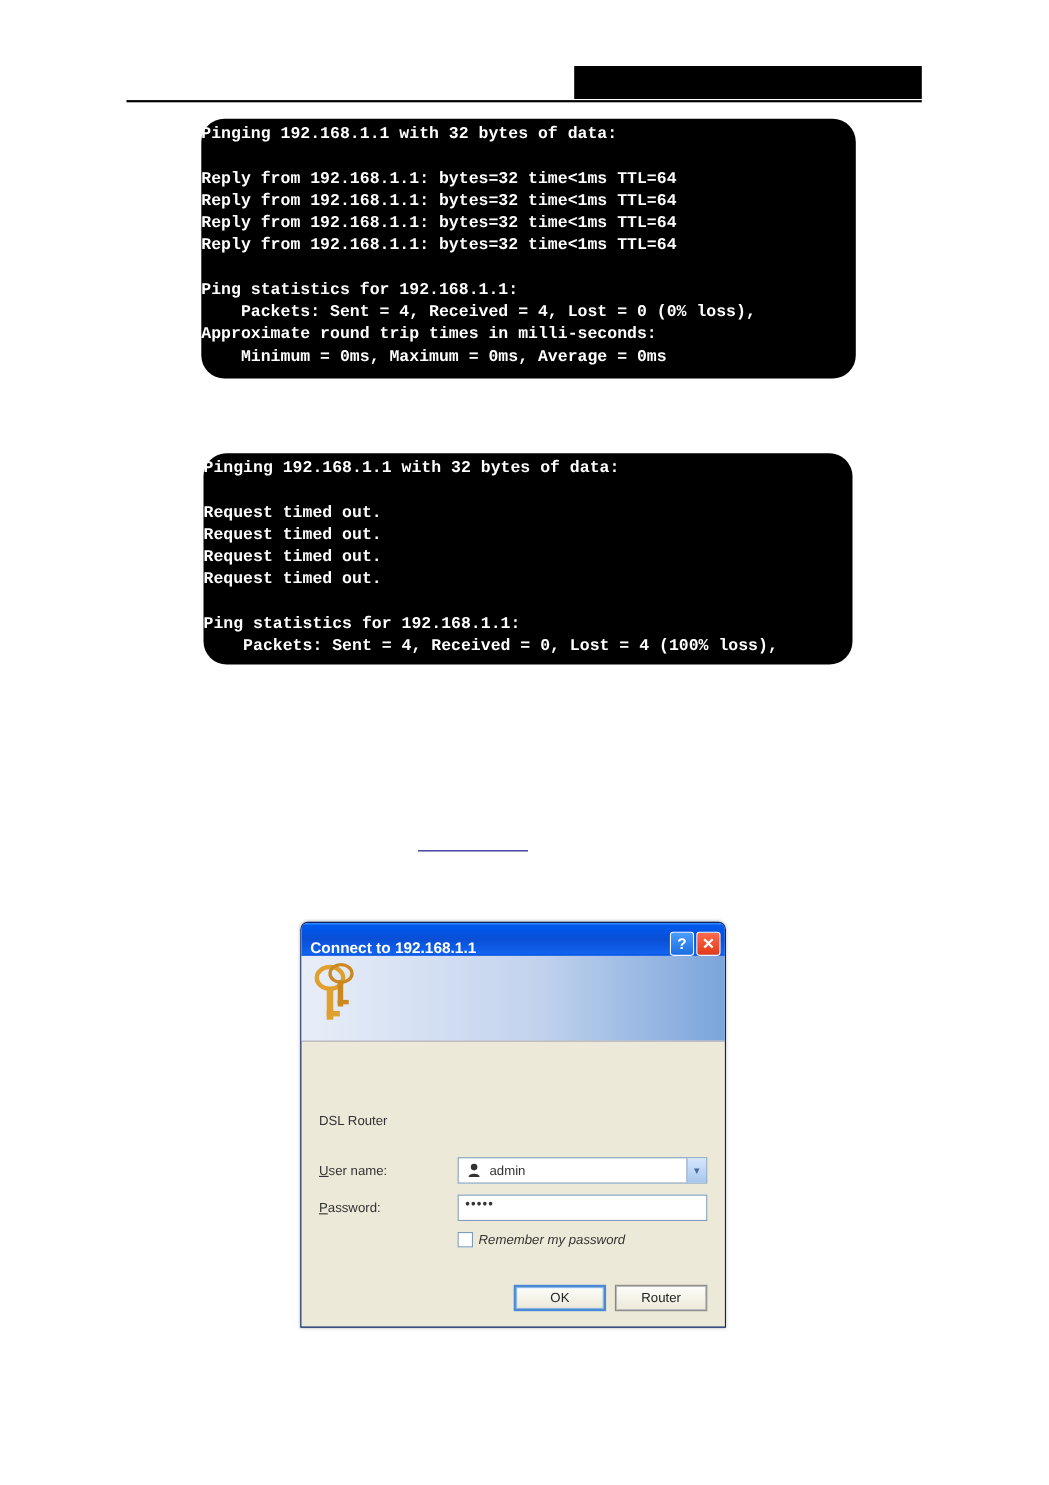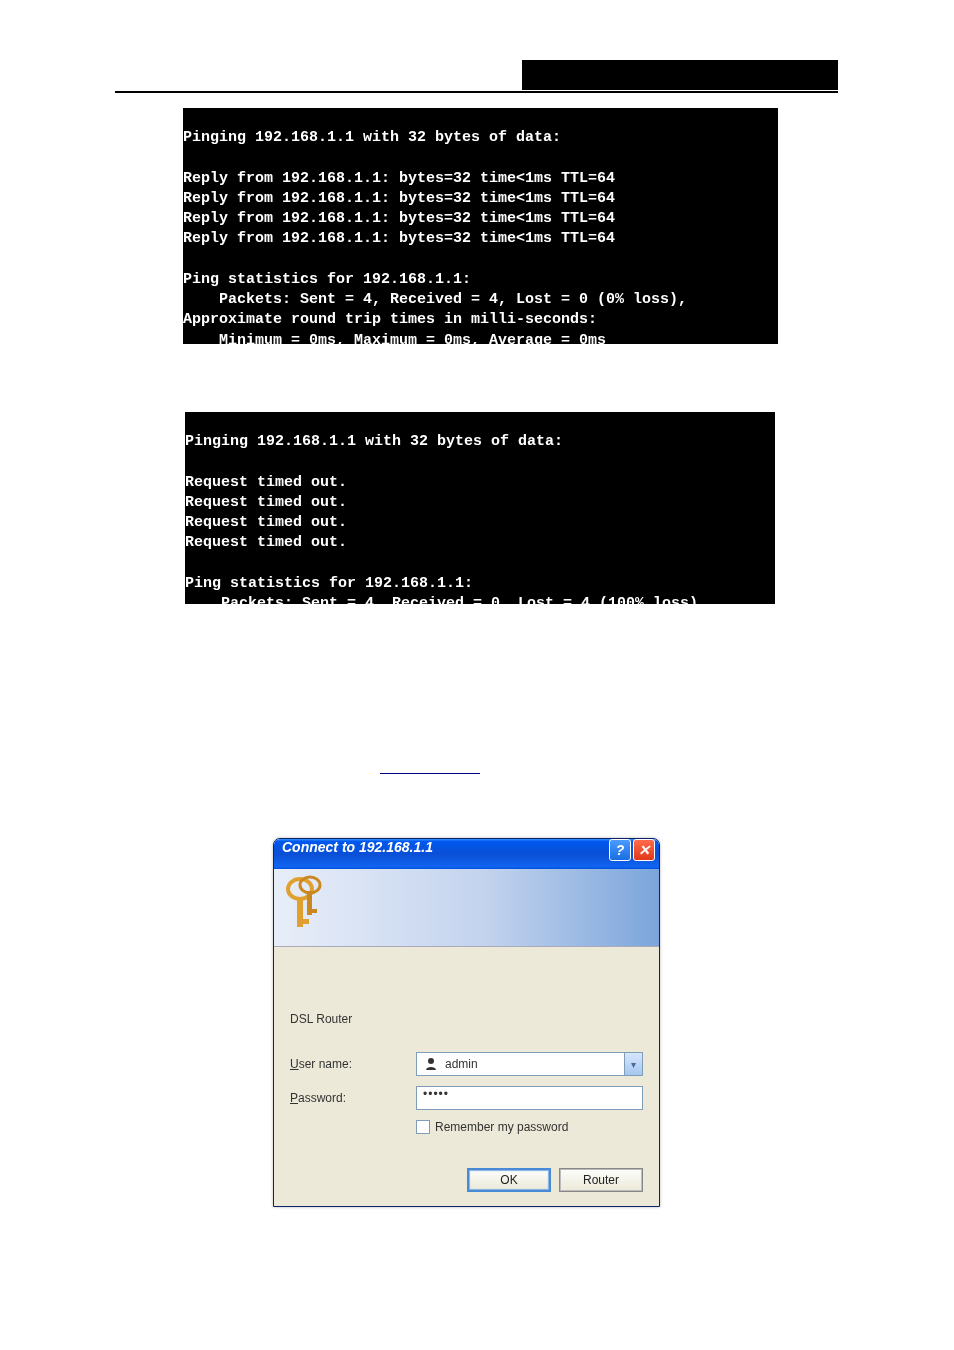--- a/index.html
+++ b/index.html
@@ -26,22 +26,23 @@
     height: 2px;
     background: #000;
   }
   .terminal {
     background: #000;
     color: #fff;
     font-family: 'Courier New', monospace;
     font-weight: bold;
     font-size: 15px;
     line-height: 1.35;
-    padding: 20px 0;
+    padding: 4px 0;
     white-space: pre;
+    border-radius: 21px;
   }
   .terminal1 {
     position: absolute;
     top: 108px;
     left: 183px;
     width: 595px;
     height: 236px;
   }
   .terminal2 {
     position: absolute;
@@ -67,24 +68,23 @@
     border: 1px solid #0a246a;
     border-radius: 7px 7px 0 0;
     background: #ece9d8;
     box-shadow: 0 0 3px rgba(0,0,0,0.3);
     overflow: hidden;
   }
   .titlebar {
     height: 30px;
     background: linear-gradient(to bottom, #3a93ff 0%, #0058ee 8%, #0a4fd6 50%, #1164f0 92%, #0050e0 100%);
     display: flex;
-    align-items: flex-start;
+    align-items: flex-end;
     padding: 0 4px 0 8px;
     position: relative;
-    font-style: italic;
   }
   .titlebar-text {
     color: #fff;
     font-weight: bold;
     font-size: 14px;
     font-family: 'Trebuchet MS', Arial, sans-serif;
     flex: 1;
   }
   .title-btn {
     width: 22px;
@@ -173,20 +173,21 @@
     background: #fff;
     padding: 0 6px;
     font-size: 12px;
     letter-spacing: 1px;
   }
   .check-row {
     margin-left: 126px;
     display: flex;
     align-items: flex-start;
     margin-top: 2px;
+    font-style: italic;
   }
   .checkbox {
     width: 14px;
     height: 14px;
     border: 1px solid #7f9db9;
     background: #fff;
     margin-right: 5px;
   }
   .button-row {
     display: flex;

